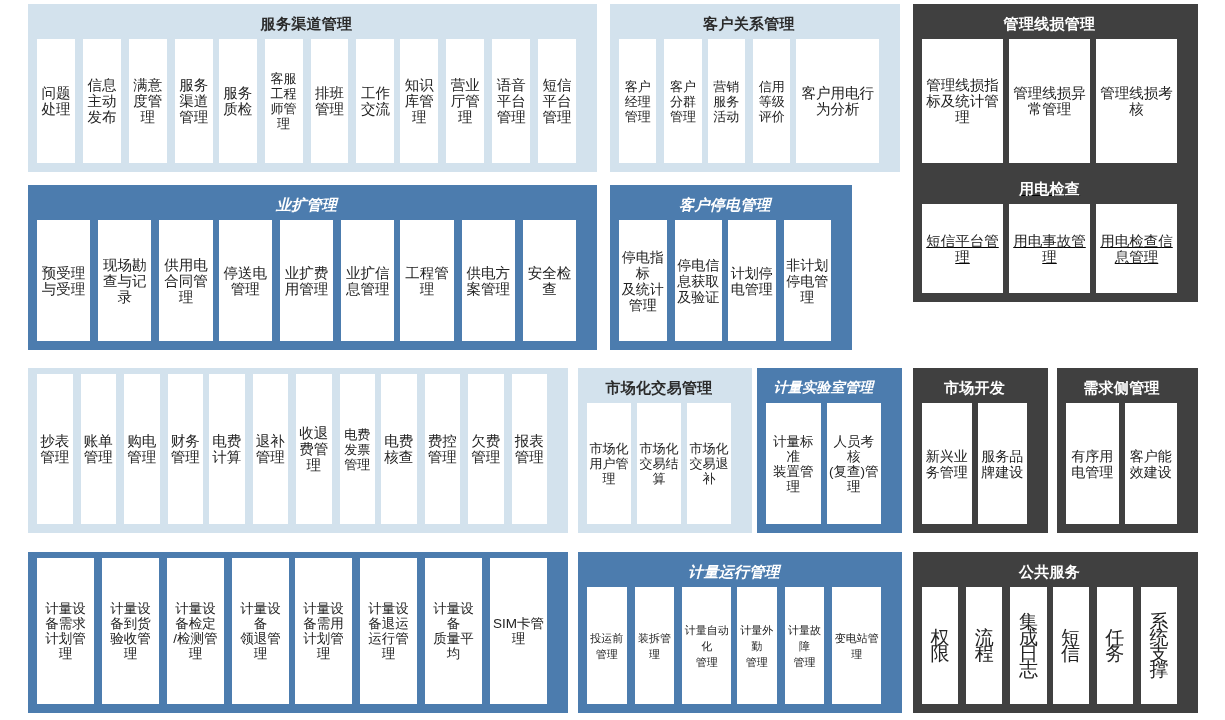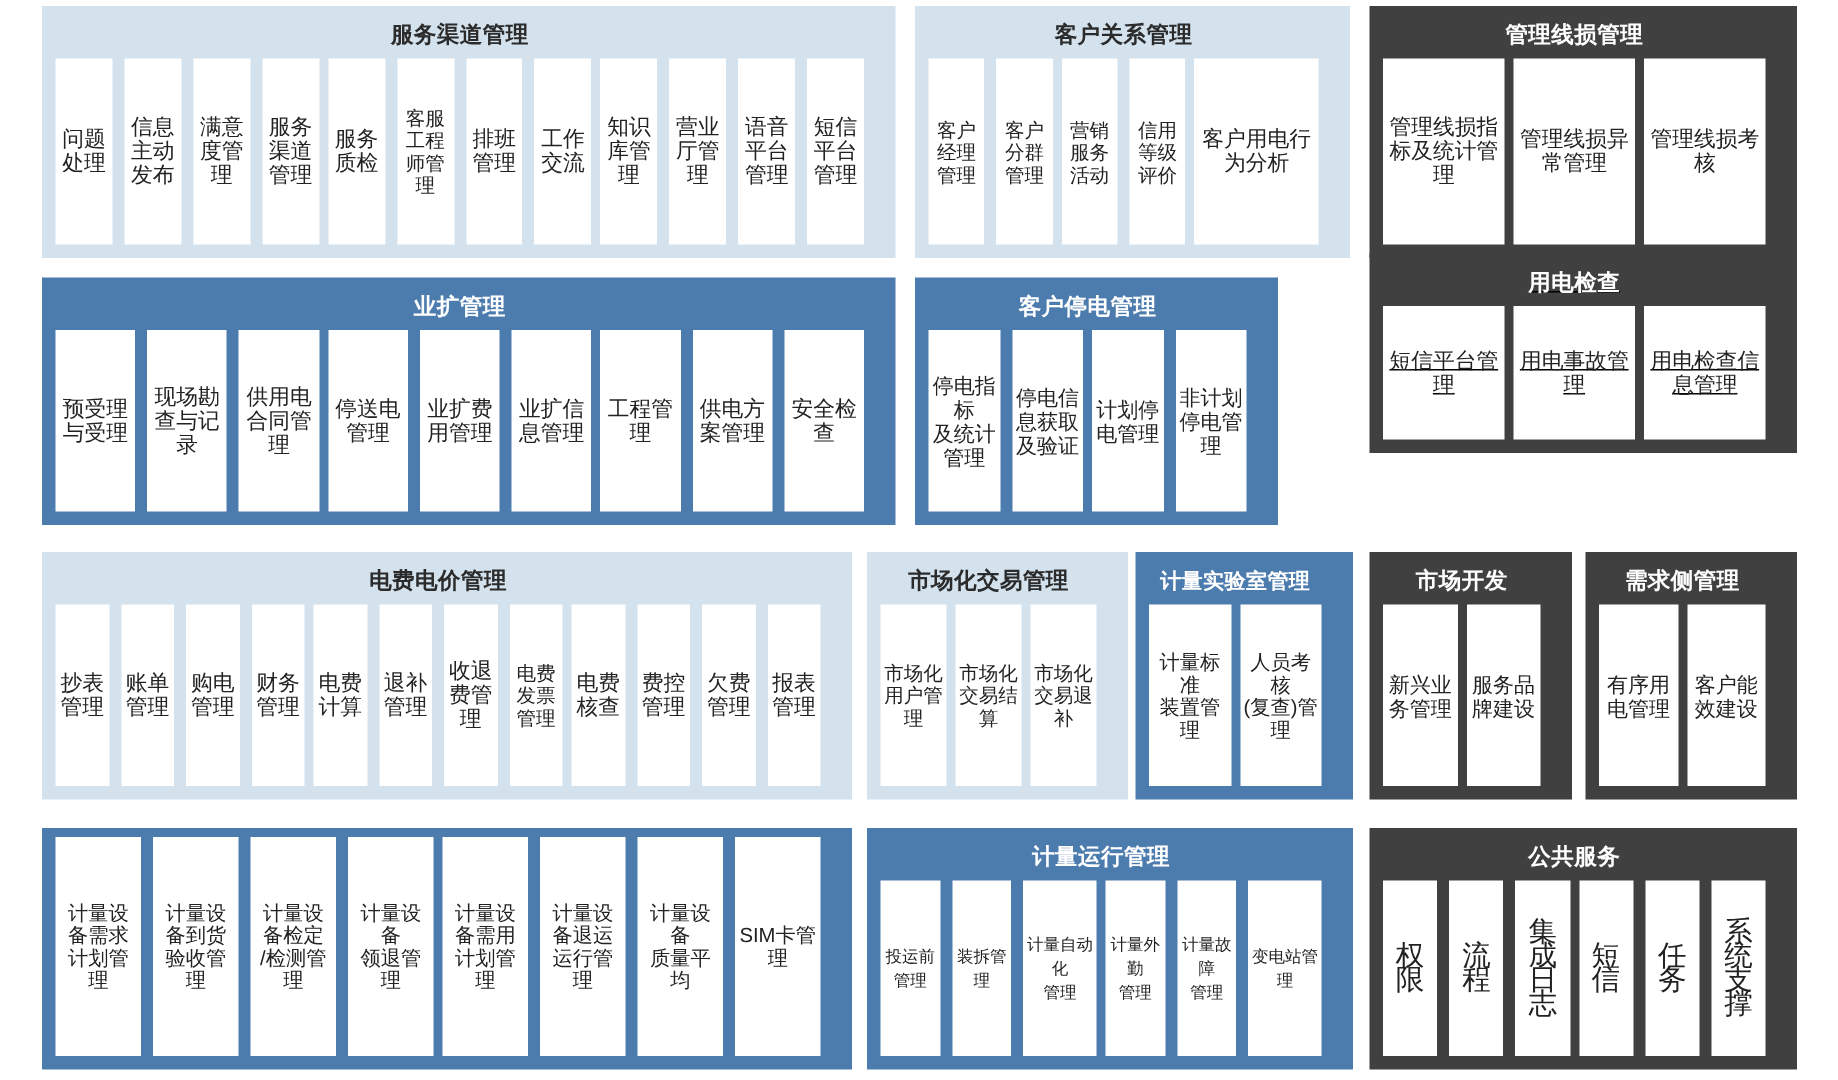--- a/index.html
+++ b/index.html
@@ -25,21 +25,21 @@
   .panel-title{
     text-align:center;
     font-weight:bold;
     font-size:15px;
     line-height:19px;
     padding:4px 0 6px 0;
     letter-spacing:.3px;
     white-space:nowrap;
   }
   .panel.blue-light > .panel-title{color:#2b2b2b;}
-  .panel.blue-dark  > .panel-title{color:#ffffff;}
+  .panel.blue-dark  > .panel-title{color:#ffffff;font-style:italic;}
   .panel.teal       > .panel-title{color:#ffffff;}
 
   .rows{display:flex;flex-direction:row;gap:6px;flex:1;}
   .row{display:flex;gap:8px;flex:1;}
 
   .cell{
     background:#ffffff;
     color:#222222;
     display:flex;
     align-items:center;
@@ -195,21 +195,20 @@
       <div class="row">
         <div class="cell">用电事故管理</div>
       </div>
       <div class="row">
         <div class="cell">用电检查信息管理</div>
       </div>
     </div>
   </section>
 
   <section class="panel blue-light" id="p-tariff">
-    <div class="panel-title">电费电价管理</div>
     <div class="rows">
       <div class="row">
         <div class="cell">抄表管理</div>
         <div class="cell">账单管理</div>
         <div class="cell">购电管理</div>
         <div class="cell">财务管理</div>
       </div>
       <div class="row">
         <div class="cell">电费计算</div>
         <div class="cell">退补管理</div>

